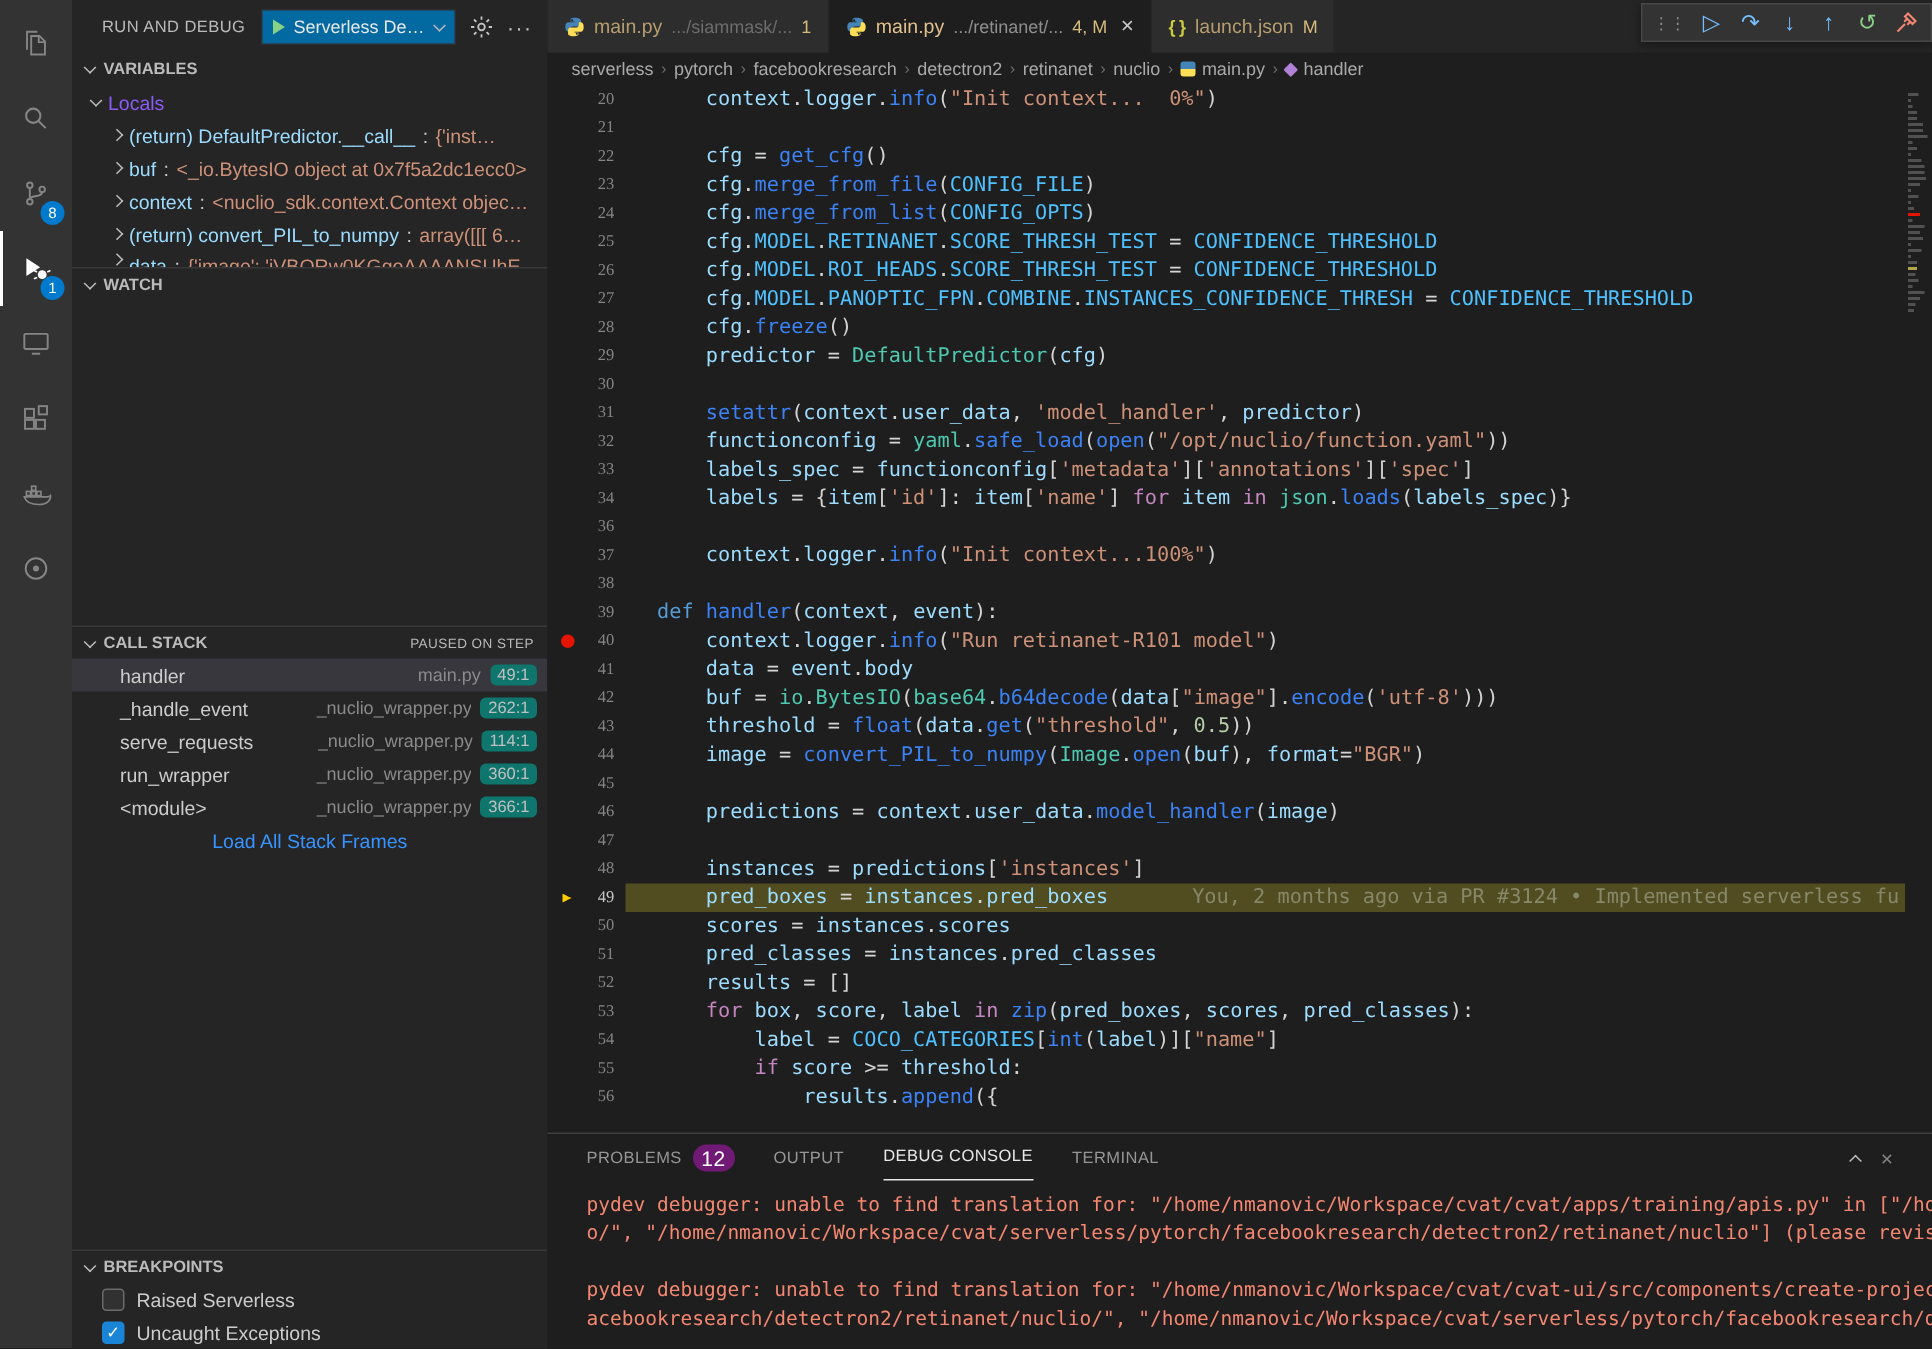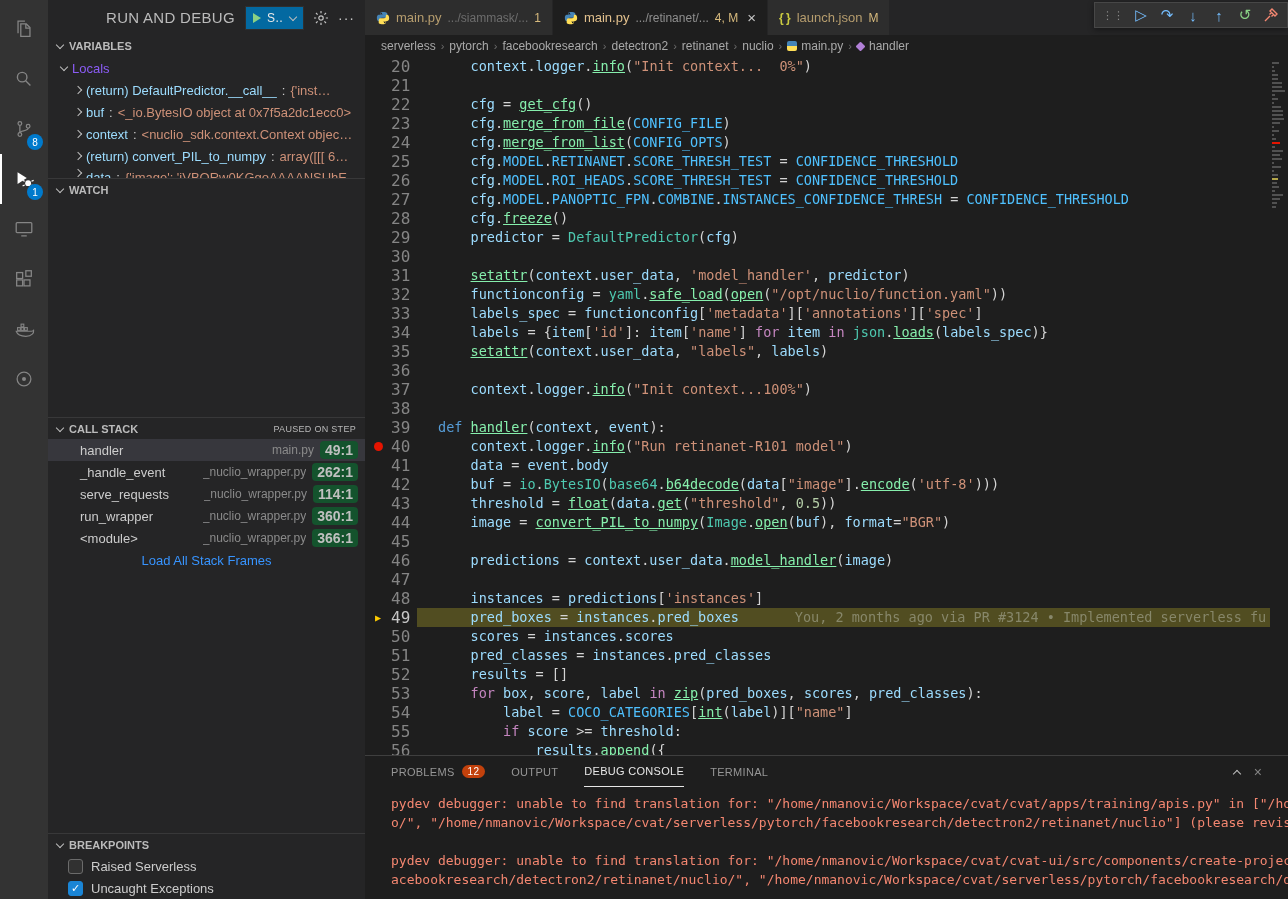--- a/index.html
+++ b/index.html
@@ -11,21 +11,21 @@
   .activitybar { width:48px; background:#333333; flex:none; display:flex; flex-direction:column; align-items:stretch; padding-top:4px; }
   .ab-item { width:48px; height:50px; display:flex; align-items:center; justify-content:center; position:relative; color:#858585; cursor:pointer; }
   .ab-item.active { color:#ffffff; box-shadow:inset 2px 0 0 #ffffff; }
   .ab-item svg { display:block; }
   .ab-badge { position:absolute; right:5px; bottom:4px; min-width:16px; height:16px; border-radius:9px;
               background:#007acc; color:#fff; font-size:10px; display:flex; align-items:center; justify-content:center; padding:0 3px; }
 
   
   .sidebar { width:317px; flex:none; background:#252526; display:flex; flex-direction:column; font-size:13px; overflow:hidden; }
   .sb-header { height:35px; flex:none; display:flex; align-items:center; padding:0 10px 0 20px; }
-  .sb-title { font-size:15px; color:#bbbbbb; white-space:nowrap; letter-spacing:.3px;margin-left:38px; }
+  .sb-title { font-size:11px; color:#bbbbbb; white-space:nowrap; letter-spacing:.3px; }
   .launch-select { margin-left:10px; flex:1; min-width:0; height:24px; background:#0369a1; border:1px solid #2f2f2f;
                    display:flex; align-items:center; gap:6px; padding:0 7px; cursor:pointer; }
   .play-tri { width:0; height:0; border-left:8px solid #89d185; border-top:5px solid transparent; border-bottom:5px solid transparent; flex:none; }
   .launch-label { color:#e8e8e8; font-size:12px; white-space:nowrap; overflow:hidden; text-overflow:ellipsis; flex:1; }
   .hdr-btn { margin-left:9px; color:#c5c5c5; cursor:pointer; flex:none; display:flex; align-items:center; }
   .dots { font-size:14px; letter-spacing:1px; }
 
   .chev { display:inline-block; width:6px; height:6px; border-right:1.4px solid #bdbdbd; border-bottom:1.4px solid #bdbdbd; flex:none; }
   .chev.down { transform:rotate(45deg); margin-top:-2px; }
   .chev.right { transform:rotate(-45deg); }
@@ -43,21 +43,21 @@
   .var-name { color:#9cdcfe; }
   .var-colon { color:#cccccc; }
   .var-value { color:#ce9178; overflow:hidden; }
 
   .watch-body { height:217px; flex:none; }
 
   .cs-row { height:22px; flex:none; display:flex; align-items:center; gap:6px; padding:0 7px 0 32px; cursor:pointer; white-space:nowrap; }
   .cs-row.selected { background:#37373d; }
   .cs-name { color:#cccccc; }
   .cs-file { margin-left:auto; color:#8a8a8a; font-size:12px; overflow:hidden; }
-  .cs-pos  { background:#14532d; border-radius:4px; padding:1px 5px; font-size:14px; color:#c0c0c0; flex:none;font-weight:bold; }
+  .cs-pos  { background:#0f766e; border-radius:4px; padding:1px 5px; font-size:11px; color:#c0c0c0; flex:none; }
   .load-frames { height:22px; flex:none; display:flex; align-items:center; justify-content:center; color:#3794ff; cursor:pointer; }
   .spacer { flex:1; }
 
   .bp-row { height:22px; flex:none; display:flex; align-items:center; gap:8px; padding-left:20px; cursor:pointer; }
   .cb { width:15px; height:15px; border:1px solid #6b6b6b; border-radius:3px; background:#313131; flex:none;
         display:flex; align-items:center; justify-content:center; font-size:11px; color:#fff; }
   .cb.checked { background:#1a85d6; border-color:#1a85d6; }
 
   
   .main { flex:1; min-width:0; display:flex; flex-direction:column; background:#1e1e1e; position:relative; }
@@ -85,39 +85,39 @@
   .bc-sep { color:#6e6e6e; margin:0 5px; font-size:11px; }
   .bc-py { width:10px; height:10px; border-radius:2px; background:linear-gradient(180deg,#4584b6 50%,#ffde57 50%); margin-right:4px; display:inline-block; }
   .bc-method { width:7px; height:7px; background:#b180d7; transform:rotate(45deg); margin-right:5px; display:inline-block; border-radius:1px; }
 
   .editor { flex:1; min-height:0; display:flex; overflow:hidden; }
   .code-scroll { flex:1; min-width:0; overflow:hidden; }
   .code-line { display:flex; height:19px; line-height:19px; font-family:"DejaVu Sans Mono", monospace; font-size:13.5px; }
   .cl-bp { width:26px; flex:none; display:flex; align-items:center; justify-content:center; cursor:pointer; }
   .bp-dot { width:9px; height:9px; border-radius:50%; background:#e51400; }
   .cl-arrow { color:#ffcc00; font-size:10px; }
-  .cl-num { width:26px; flex:none; text-align:left; color:#858585; font-size:16px; }
+  .cl-num { width:26px; flex:none; text-align:center; color:#858585; font-size:11px;font-family:Liberation Serif, serif; }
   .cl-num.cur { color:#c6c6c6; }
   .cl-text { flex:1; min-width:0; padding-left:21px; white-space:pre; overflow:hidden; }
   .code-line.current .cl-text { background:#514d21; }
   .blame { color:#87876a; margin-left:56px; }
-  .tk-p { color:#d4d4d4; } .tk-v { color:#9cdcfe; } .tk-f { color:#86efac;text-decoration:underline; } .tk-k { color:#569cd6; }
+  .tk-p { color:#d4d4d4; } .tk-v { color:#9cdcfe; } .tk-f { color:#3b82f6; } .tk-k { color:#569cd6; }
   .tk-c { color:#c586c0; } .tk-s { color:#ce9178; } .tk-n { color:#b5cea8; } .tk-t { color:#4ec9b0; } .tk-u { color:#4fc1ff; }
 
   .minimap { width:18px; flex:none; background:#1e1e1e; padding-top:3px; cursor:pointer; }
   .mm-bar { height:2px; margin:2px 2px; background:rgba(190,190,190,0.32); }
   .mm-bar.mm-cur { background:#b3a64a; }
   .mm-bar.mm-bp { background:#e51400; }
 
   
   .panel { height:144px; flex:none; border-top:1px solid #3f3f3f; display:flex; flex-direction:column; background:#1e1e1e; }
   .panel-tabs { height:31px; flex:none; display:flex; align-items:stretch; padding:0 26px; gap:26px; font-size:11px; color:#969696; }
   .ptab { display:flex; align-items:center; gap:7px; cursor:pointer; letter-spacing:.3px; }
   .ptab.active { color:#e7e7e7; border-bottom:1px solid #e7e7e7; }
-  .ptab-badge { background:#c2410c; color:#ffffff; border-radius:10px; padding:1px 6px; font-size:10px; }
+  .ptab-badge { background:#701a75; color:#ffffff; border-radius:10px; padding:1px 6px; font-size:14px; }
   .panel-actions { margin-left:auto; display:flex; align-items:center; gap:14px; color:#858585; }
   .panel-actions .x { font-size:14px; cursor:pointer; }
   .console { flex:1; min-height:0; overflow:hidden; padding:7px 0 0 26px; font-family:"DejaVu Sans Mono", monospace;
              font-size:13px; line-height:19px; color:#f48771; white-space:pre; }
 </style>
 </head>
 <body>
 
 <div class="app">
 
@@ -431,25 +431,20 @@
           </div>
           <div class="code-line">
             <div class="cl-bp"></div>
             <div class="cl-num">33</div>
             <div class="cl-text"><span class="tk-p">    </span><span class="tk-v">labels_spec</span><span class="tk-p"> = </span><span class="tk-v">functionconfig</span><span class="tk-p">[</span><span class="tk-s">'metadata'</span><span class="tk-p">][</span><span class="tk-s">'annotations'</span><span class="tk-p">][</span><span class="tk-s">'spec'</span><span class="tk-p">]</span></div>
           </div>
           <div class="code-line">
             <div class="cl-bp"></div>
             <div class="cl-num">34</div>
             <div class="cl-text"><span class="tk-p">    </span><span class="tk-v">labels</span><span class="tk-p"> = {</span><span class="tk-v">item</span><span class="tk-p">[</span><span class="tk-s">'id'</span><span class="tk-p">]: </span><span class="tk-v">item</span><span class="tk-p">[</span><span class="tk-s">'name'</span><span class="tk-p">] </span><span class="tk-c">for</span><span class="tk-p"> </span><span class="tk-v">item</span><span class="tk-p"> </span><span class="tk-c">in</span><span class="tk-p"> </span><span class="tk-t">json</span><span class="tk-p">.</span><span class="tk-f">loads</span><span class="tk-p">(</span><span class="tk-v">labels_spec</span><span class="tk-p">)}</span></div>
-          </div>
-          <div class="code-line">
-            <div class="cl-bp"></div>
-            <div class="cl-num">35</div>
-            <div class="cl-text"><span class="tk-p">    </span><span class="tk-f">setattr</span><span class="tk-p">(</span><span class="tk-v">context</span><span class="tk-p">.</span><span class="tk-v">user_data</span><span class="tk-p">, </span><span class="tk-s">"labels"</span><span class="tk-p">, </span><span class="tk-v">labels</span><span class="tk-p">)</span></div>
           </div>
           <div class="code-line">
             <div class="cl-bp"></div>
             <div class="cl-num">36</div>
             <div class="cl-text"></div>
           </div>
           <div class="code-line">
             <div class="cl-bp"></div>
             <div class="cl-num">37</div>
             <div class="cl-text"><span class="tk-p">    </span><span class="tk-v">context</span><span class="tk-p">.</span><span class="tk-v">logger</span><span class="tk-p">.</span><span class="tk-f">info</span><span class="tk-p">(</span><span class="tk-s">"Init context...100%"</span><span class="tk-p">)</span></div>

